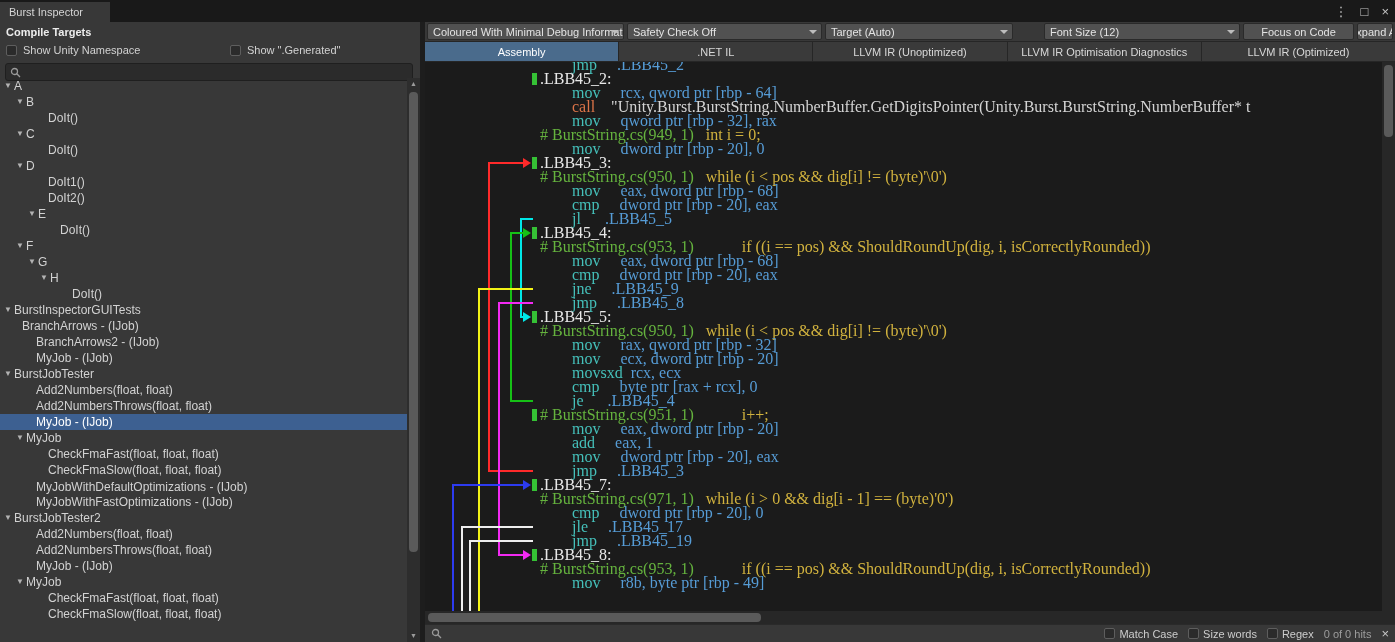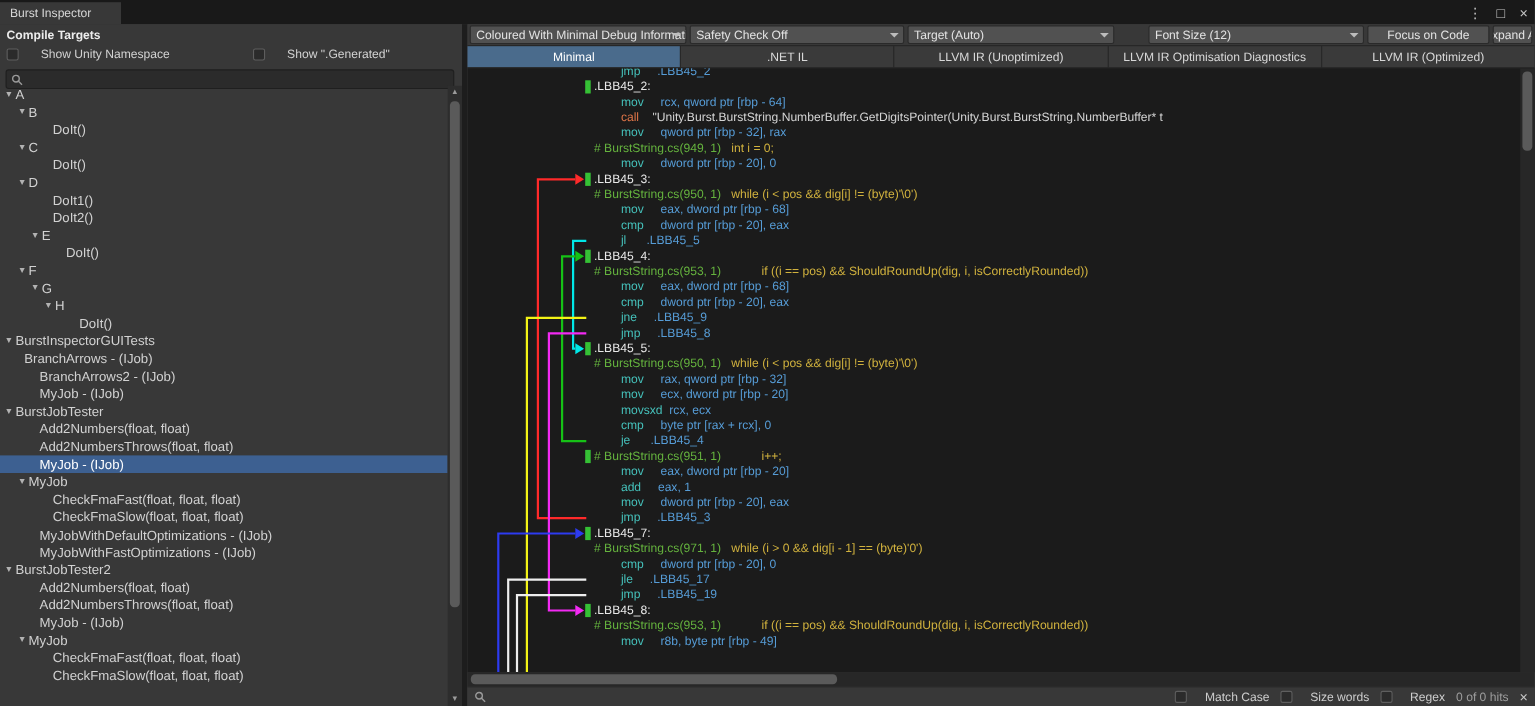--- a/index.html
+++ b/index.html
@@ -9,21 +9,21 @@
   .titlebar{position:absolute;left:0;top:0;right:0;height:22px;background:#191919;}
   .doc-tab{position:absolute;left:0;top:2px;width:110px;height:20px;background:#383838;
     color:#d6d6d6;font-size:11px;line-height:20px;padding-left:9px;box-sizing:border-box;}
   .win-controls{position:absolute;right:6px;top:0;height:22px;display:flex;align-items:center;
     gap:13px;color:#c4c4c4;font-size:13px;}
   .win-controls .wc{cursor:default;line-height:1;}
   
   .left-panel{position:absolute;left:0;top:22px;width:420px;bottom:0;background:#383838;}
   .lp-header{height:15px;padding:4px 6px 0;font-size:11px;font-weight:bold;color:#ececec;}
   .lp-checks{position:relative;height:19px;font-size:11px;color:#d2d2d2;}
-  .lp-checks .chk{position:absolute;top:3px;display:flex;align-items:flex-start;gap:20px;white-space:nowrap;}
+  .lp-checks .chk{position:absolute;top:3px;display:flex;align-items:flex-end;gap:6px;white-space:nowrap;}
   .lp-checks .chk:nth-child(1){left:6px;}
   .lp-checks .chk:nth-child(2){left:230px;}
   .cbx{width:11px;height:11px;background:#2b2b2b;border:1px solid #5e5e5e;border-radius:2px;box-sizing:border-box;flex:none;}
   .lp-search{margin:3px 7px 2px 5px;height:16px;background:#2b2b2b;border:1px solid #1f1f1f;
     border-radius:3px;display:flex;align-items:center;padding:0 4px;gap:3px;}
   .search-input,.find-input{background:transparent;border:none;outline:none;color:#dddddd;
     font-size:11px;flex:1;min-width:0;padding:0;font-family:"Liberation Sans",sans-serif;}
   .tree{position:absolute;left:0;right:13px;top:56px;bottom:0;overflow:hidden;}
   .tree-row{height:16px;display:flex;align-items:center;font-size:12px;color:#d2d2d2;white-space:nowrap;}
   .tree-row.selected{background:var(--c-selection,#3d6091);color:#ffffff;}
@@ -54,40 +54,40 @@
   .tb-row1 > :nth-child(6){flex:1;}
   .tb-row2 > *{flex:1;}
   .tabs{height:19px;padding:1px 0;display:flex;gap:1px;background:#262626;flex:none;}
   .tab{flex:1;background:#3a3a3a;color:#d8d8d8;font-size:11px;display:flex;align-items:center;
     justify-content:center;overflow:hidden;white-space:nowrap;}
   .tab.active{background:var(--c-tab-active,#4a6b8c);color:#ffffff;}
   
   .code-wrap{flex:1;position:relative;background:#1b1b1b;overflow:hidden;}
   .gutter-svg{position:absolute;left:0;top:0;width:115px;height:100%;}
   .code-lines{position:absolute;left:0;top:-4px;right:13px;bottom:0;overflow:hidden;
-    font-family:Liberation Sans, sans-serif;font-size:11px;line-height:14px;
+    font-family:Liberation Serif, serif;font-size:16px;line-height:14px;
     white-space:pre;color:#c8c8c8;}
   .line{height:14px;padding-left:115px;}
   .mn{color:var(--c-mnemonic,#45c0ba);}
   .mn-call{color:var(--c-mnemonic-call,#dd7448);}
   .op{color:var(--c-operand,#569cd6);}
   .op-str{color:var(--c-operand-string,#d4d4d4);}
   .lbl{color:var(--c-label,#e8e8e8);}
   .cmt{color:var(--c-comment,#65b33e);}
   .src{color:var(--c-source,#d1b23e);}
   .code-vscroll{position:absolute;right:0;top:0;bottom:0;width:13px;background:#272727;}
   .vthumb{position:absolute;left:2px;top:3px;width:9px;height:72px;background:#5a5a5a;border-radius:4px;}
   .hscroll{height:13px;background:#272727;position:relative;flex:none;}
   .hthumb{position:absolute;left:3px;top:2px;height:9px;width:333px;background:#5a5a5a;border-radius:4px;}
   
   .find-bar{height:17px;border-top:1px solid #2a2a2a;background:#383838;display:flex;
     align-items:center;padding:0 6px;gap:6px;font-size:11px;color:#cdcdcd;flex:none;}
   .find-spacer{flex:1;}
   .find-opts{display:flex;align-items:center;gap:10px;}
-  .find-opts .chk{display:flex;align-items:center;gap:16px;white-space:nowrap;}
+  .find-opts .chk{display:flex;align-items:center;gap:4px;white-space:nowrap;}
   .hits{color:#9d9d9d;margin-left:4px;}
   .find-close{color:#c8c8c8;font-size:13px;margin-left:4px;line-height:1;}
 </style>
 </head>
 <body>
 
 <div class="titlebar">
   <div class="doc-tab">
     <span>Burst Inspector</span>
   </div>
@@ -283,21 +283,21 @@
         <span class="arrow"></span>
       </div>
       <div class="btn">
         <span>Focus on Code</span>
       </div>
       <div class="btn">
         <span>Expand All</span>
       </div>
     </div>
   <div class="tabs">
-      <div class="tab active">Minimal</div>
+      <div class="tab active">Assembly</div>
       <div class="tab">.NET IL</div>
       <div class="tab">LLVM IR (Unoptimized)</div>
       <div class="tab">LLVM IR Optimisation Diagnostics</div>
       <div class="tab">LLVM IR (Optimized)</div>
     </div>
 
   <div class="code-wrap">
     <svg class="gutter-svg">
         <polyline points="108,409 64,409 64,101 98,101" fill="none" stroke="#ff2a2a" stroke-width="2"></polyline>
         <polygon points="98,96 106,101 98,106" fill="#ff2a2a"></polygon>

